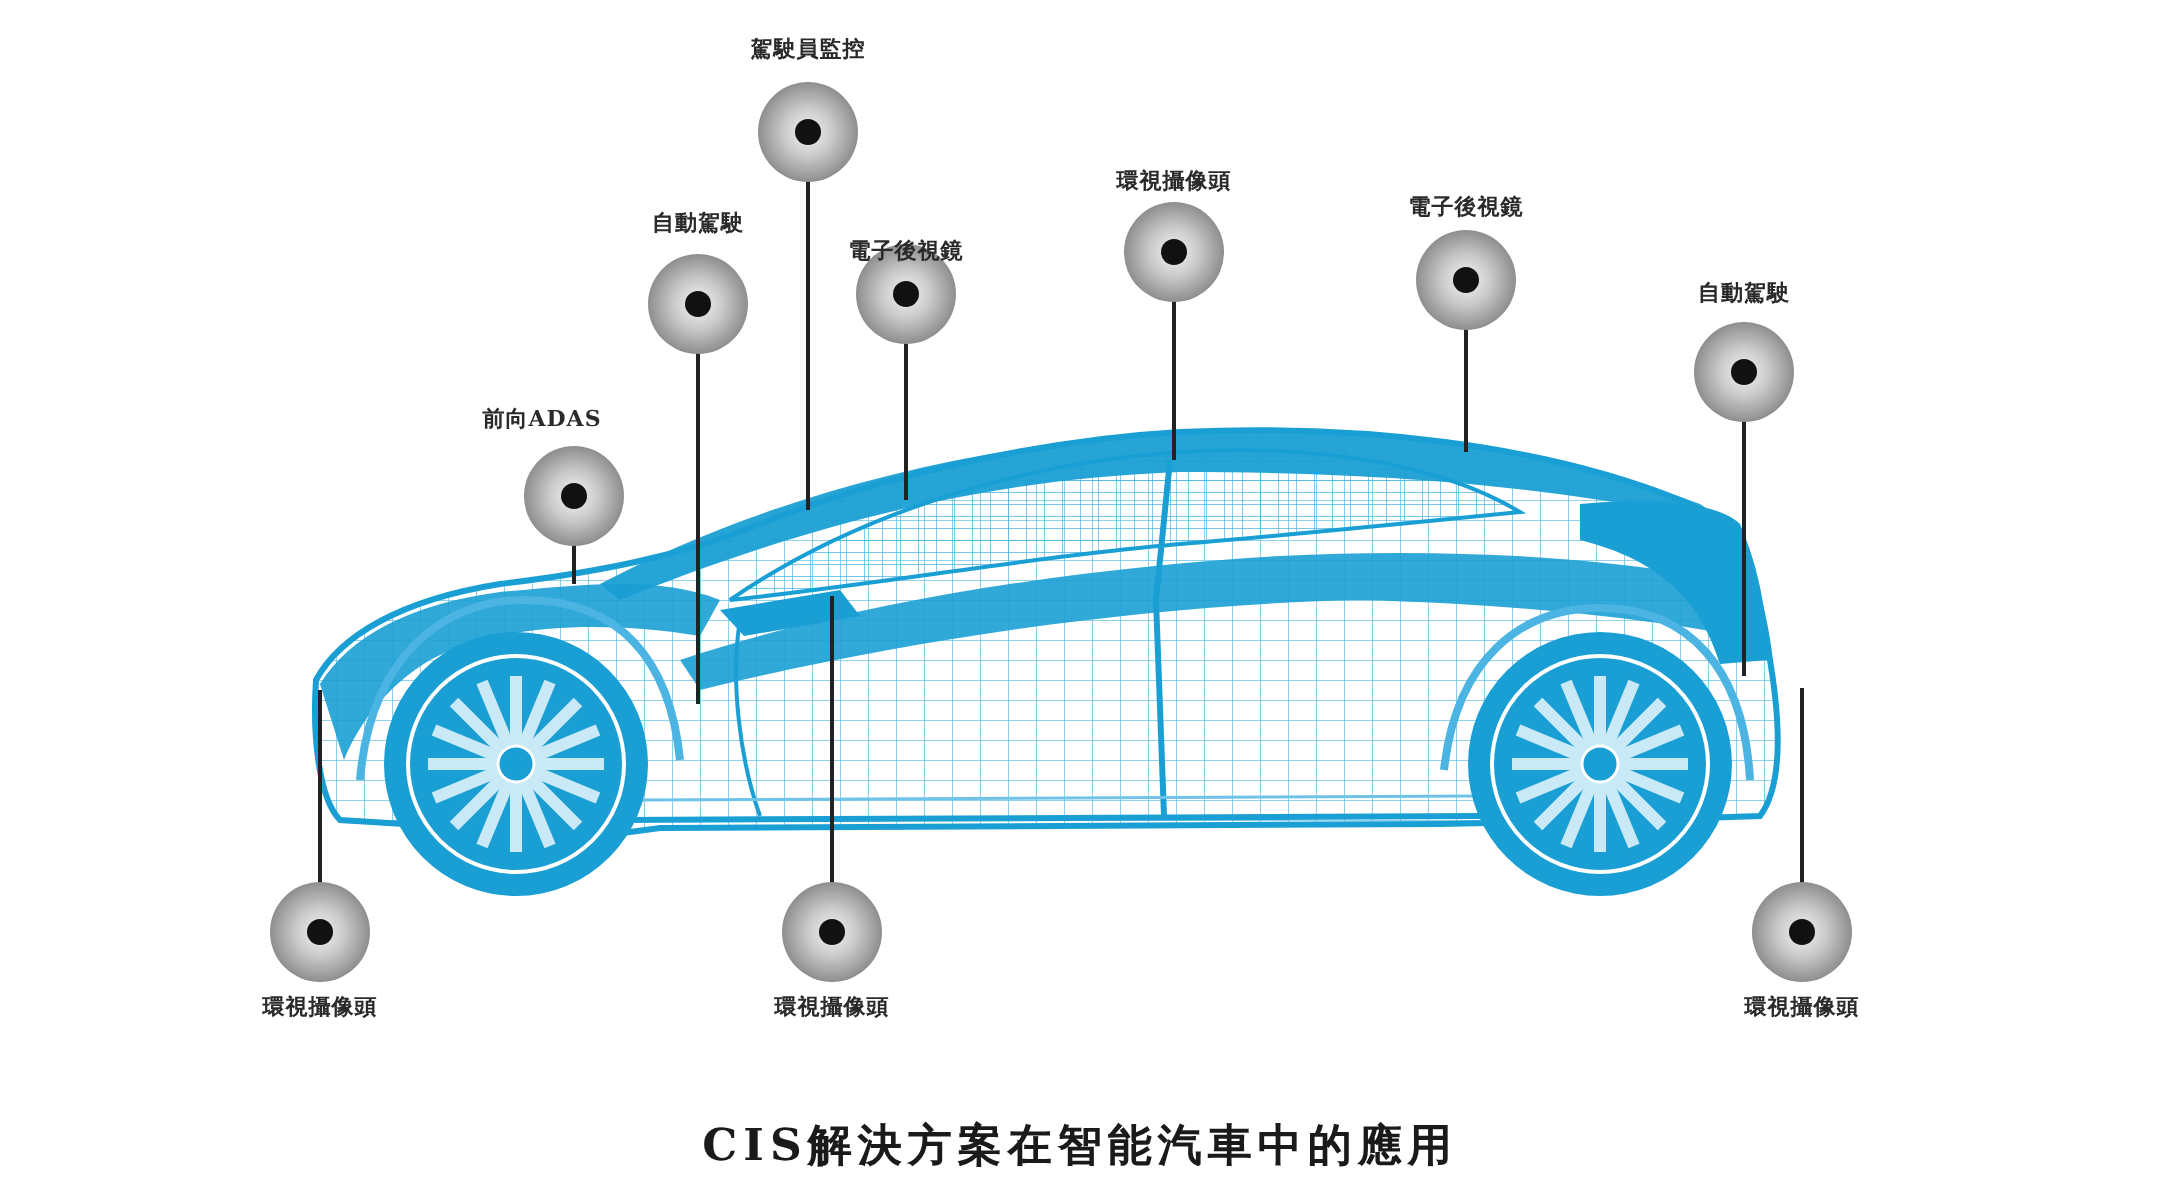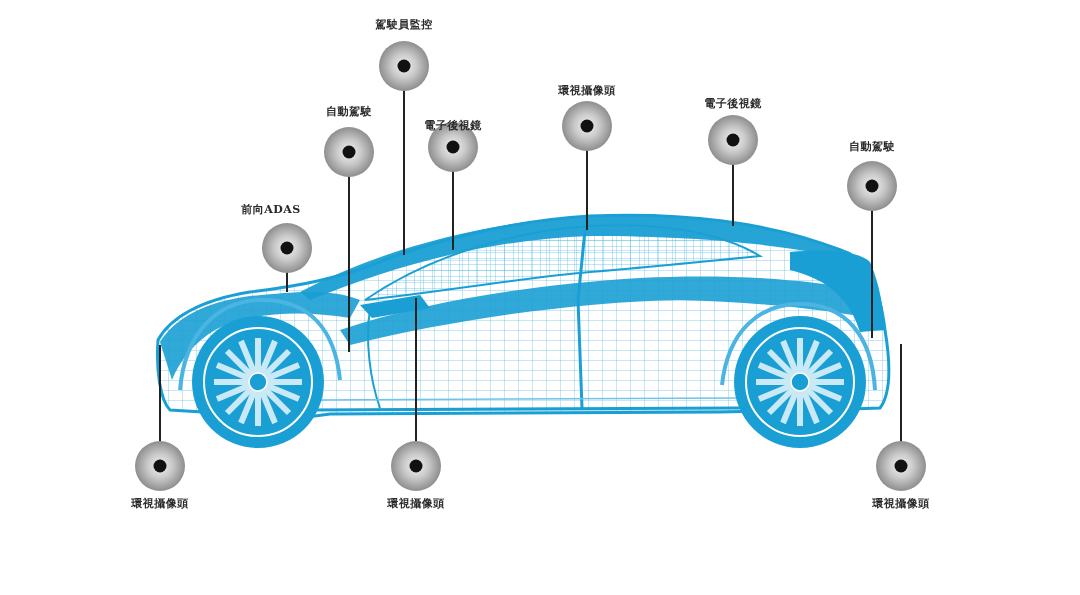--- a/index.html
+++ b/index.html
@@ -139,13 +139,14 @@
       <div class="cam" style="left: 416px; top: 466px;">
         <div class="dot"></div>
       </div>
       <div class="label" style="left: 416px; top: 496px;">環視攝像頭</div>
       <div class="cam" style="left: 901px; top: 466px;">
         <div class="dot"></div>
       </div>
       <div class="label" style="left: 901px; top: 496px;">環視攝像頭</div>
     </div>
 
+  <div class="caption">CIS解決方案在智能汽車中的應用</div>
 </div>
 
 </body></html>

